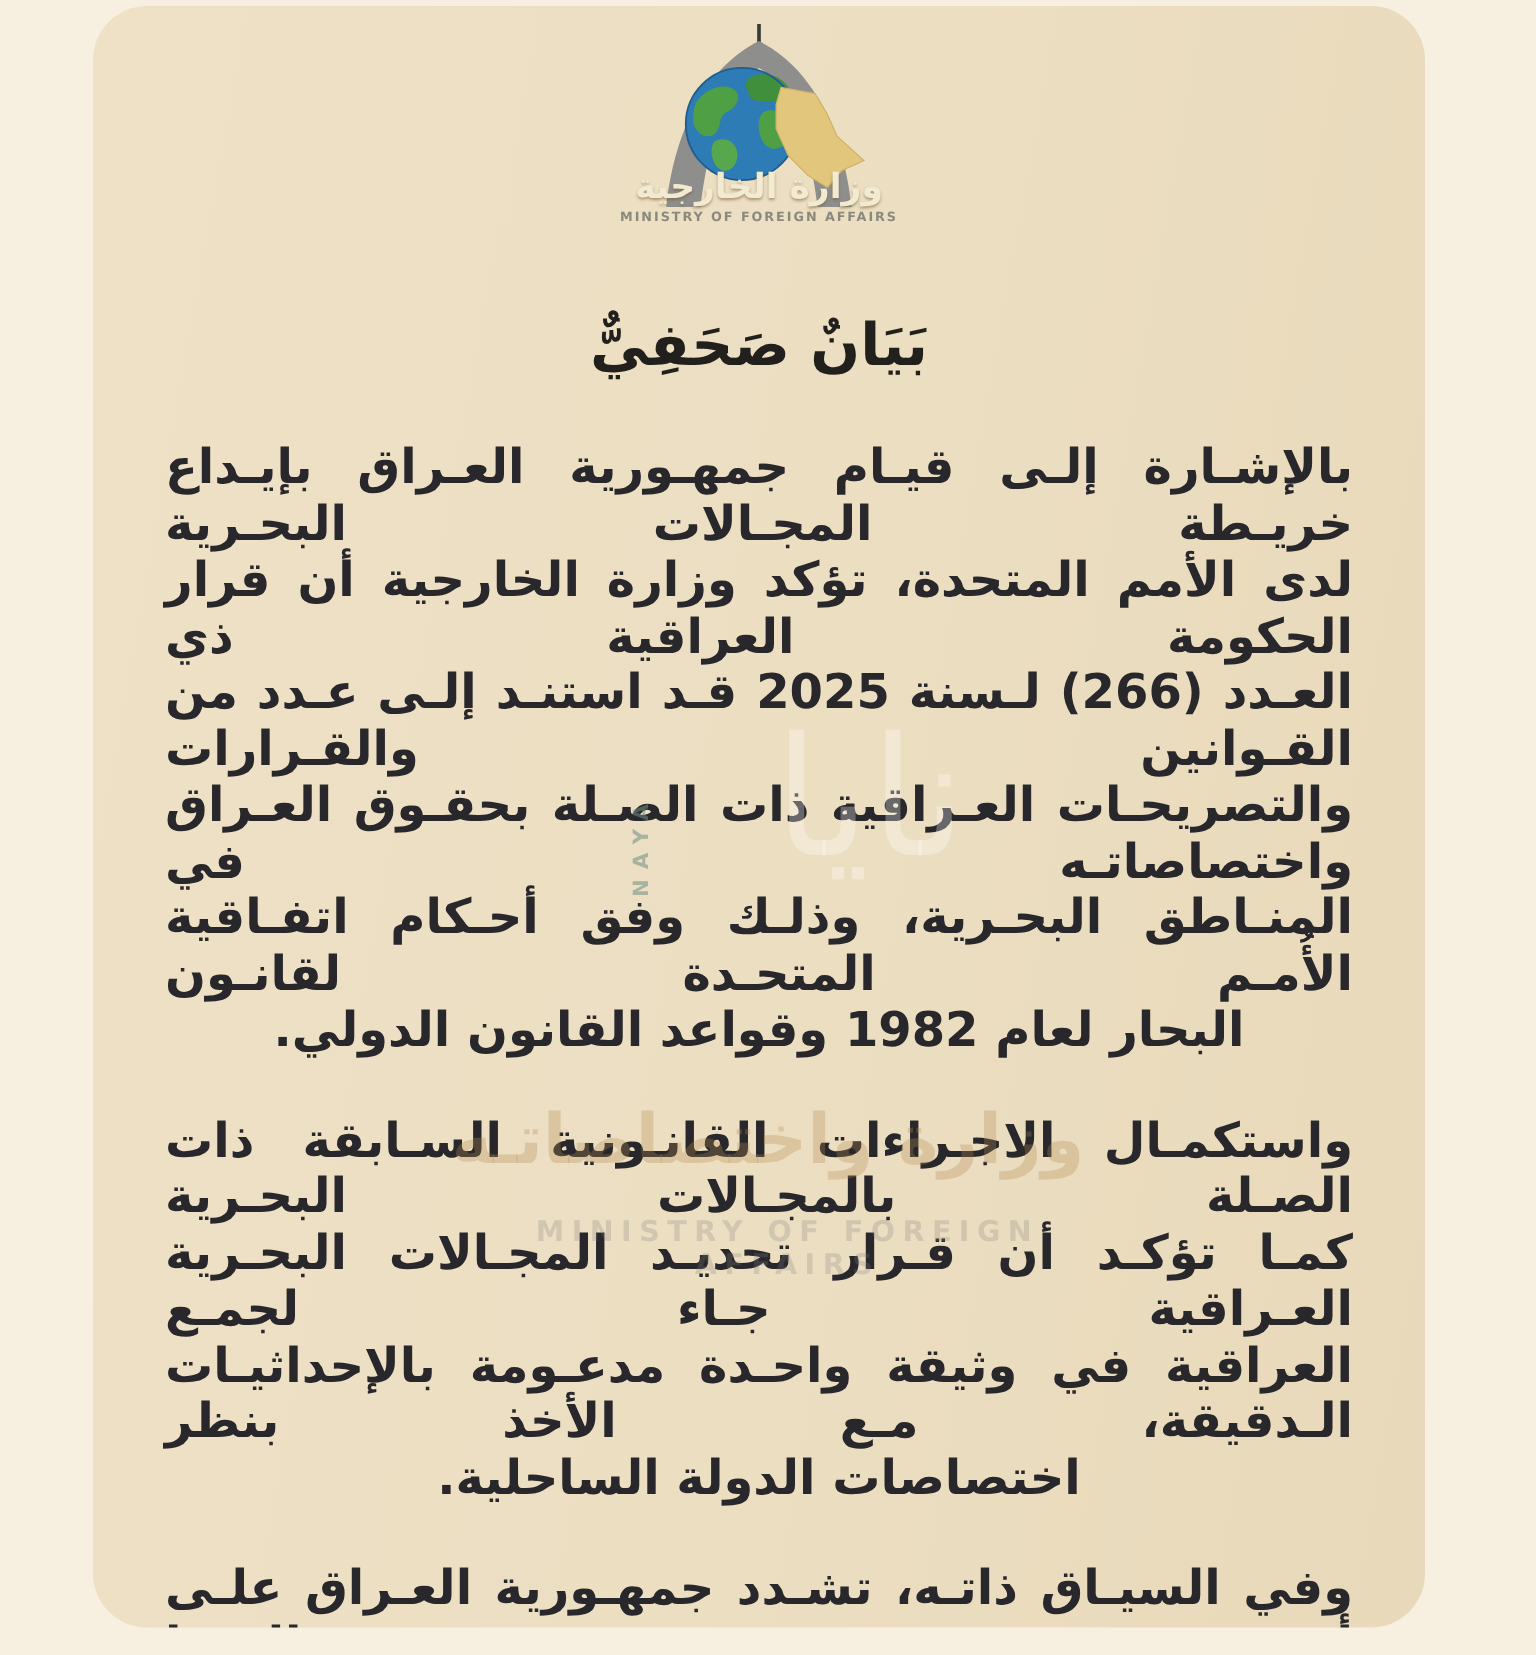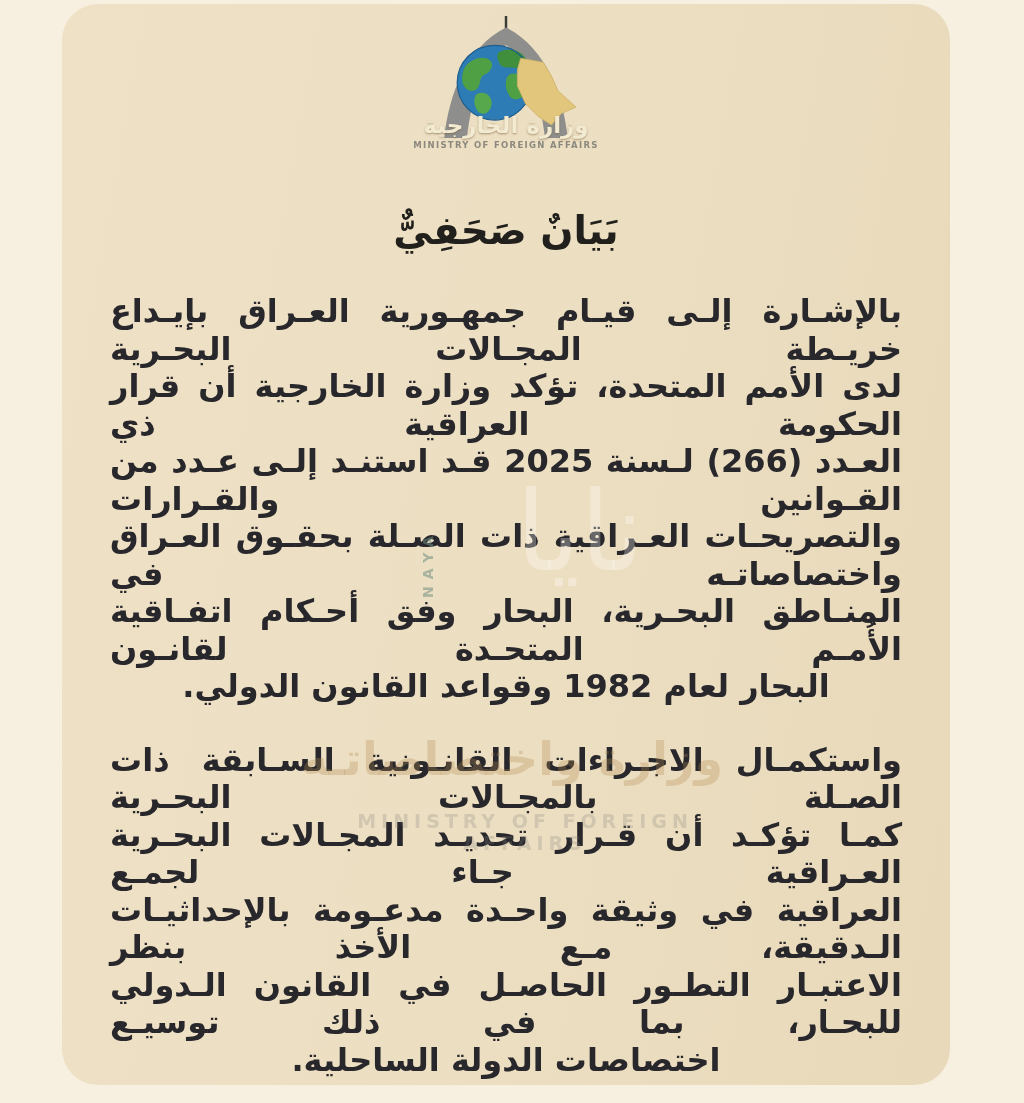--- a/index.html
+++ b/index.html
@@ -102,28 +102,27 @@
       </div>
 
       <div class="title">بَيَانٌ صَحَفِيٌّ</div>
 
       <div class="body">
         <div class="para">
           <div class="line">بالإشـارة إلـى قيـام جمهـورية العـراق بإيـداع خريـطة المجـالات البحـرية</div>
           <div class="line">لدى الأمم المتحدة، تؤكد وزارة الخارجية أن قرار الحكومة العراقية ذي</div>
           <div class="line">العـدد (266) لـسنة 2025 قـد استنـد إلـى عـدد من القـوانين والقـرارات</div>
           <div class="line">والتصريحـات العـراقية ذات الصـلة بحقـوق العـراق واختصاصاتـه في</div>
-          <div class="line">المنـاطق البحـرية، البحار وفق أحـكام اتفـاقية الأُمـم المتحـدة لقانـون</div>
+          <div class="line">المنـاطق البحـرية، وذلـك وفق أحـكام اتفـاقية الأُمـم المتحـدة لقانـون</div>
           <div class="line last">البحار لعام 1982 وقواعد القانون الدولي.</div>
         </div>
         <div class="para">
           <div class="line">واستكمـال الاجـراءات القانـونية السـابقة ذات الصـلة بالمجـالات البحـرية</div>
           <div class="line">كمـا تؤكـد أن قـرار تحديـد المجـالات البحـرية العـراقية جـاء لجمـع</div>
           <div class="line">العراقية في وثيقة واحـدة مدعـومة بالإحداثيـات الـدقيقة، مـع الأخذ بنظر</div>
-          <div class="line">الاعتبـار التطـور الحاصـل في القانون الـدولي للبحـار، بما في ذلك توسيـع</div>
           <div class="line last">اختصاصات الدولة الساحلية.</div>
         </div>
         <div class="para">
           <div class="line">وفي السيـاق ذاتـه، تشـدد جمهـورية العـراق علـى أن تحديـد مجالاتهـا</div>
 
         </div>
       </div>
 
       <div class="wm wm-naya-ar">نايا</div>
       <div class="wm wm-naya-vert">NAYA</div>

